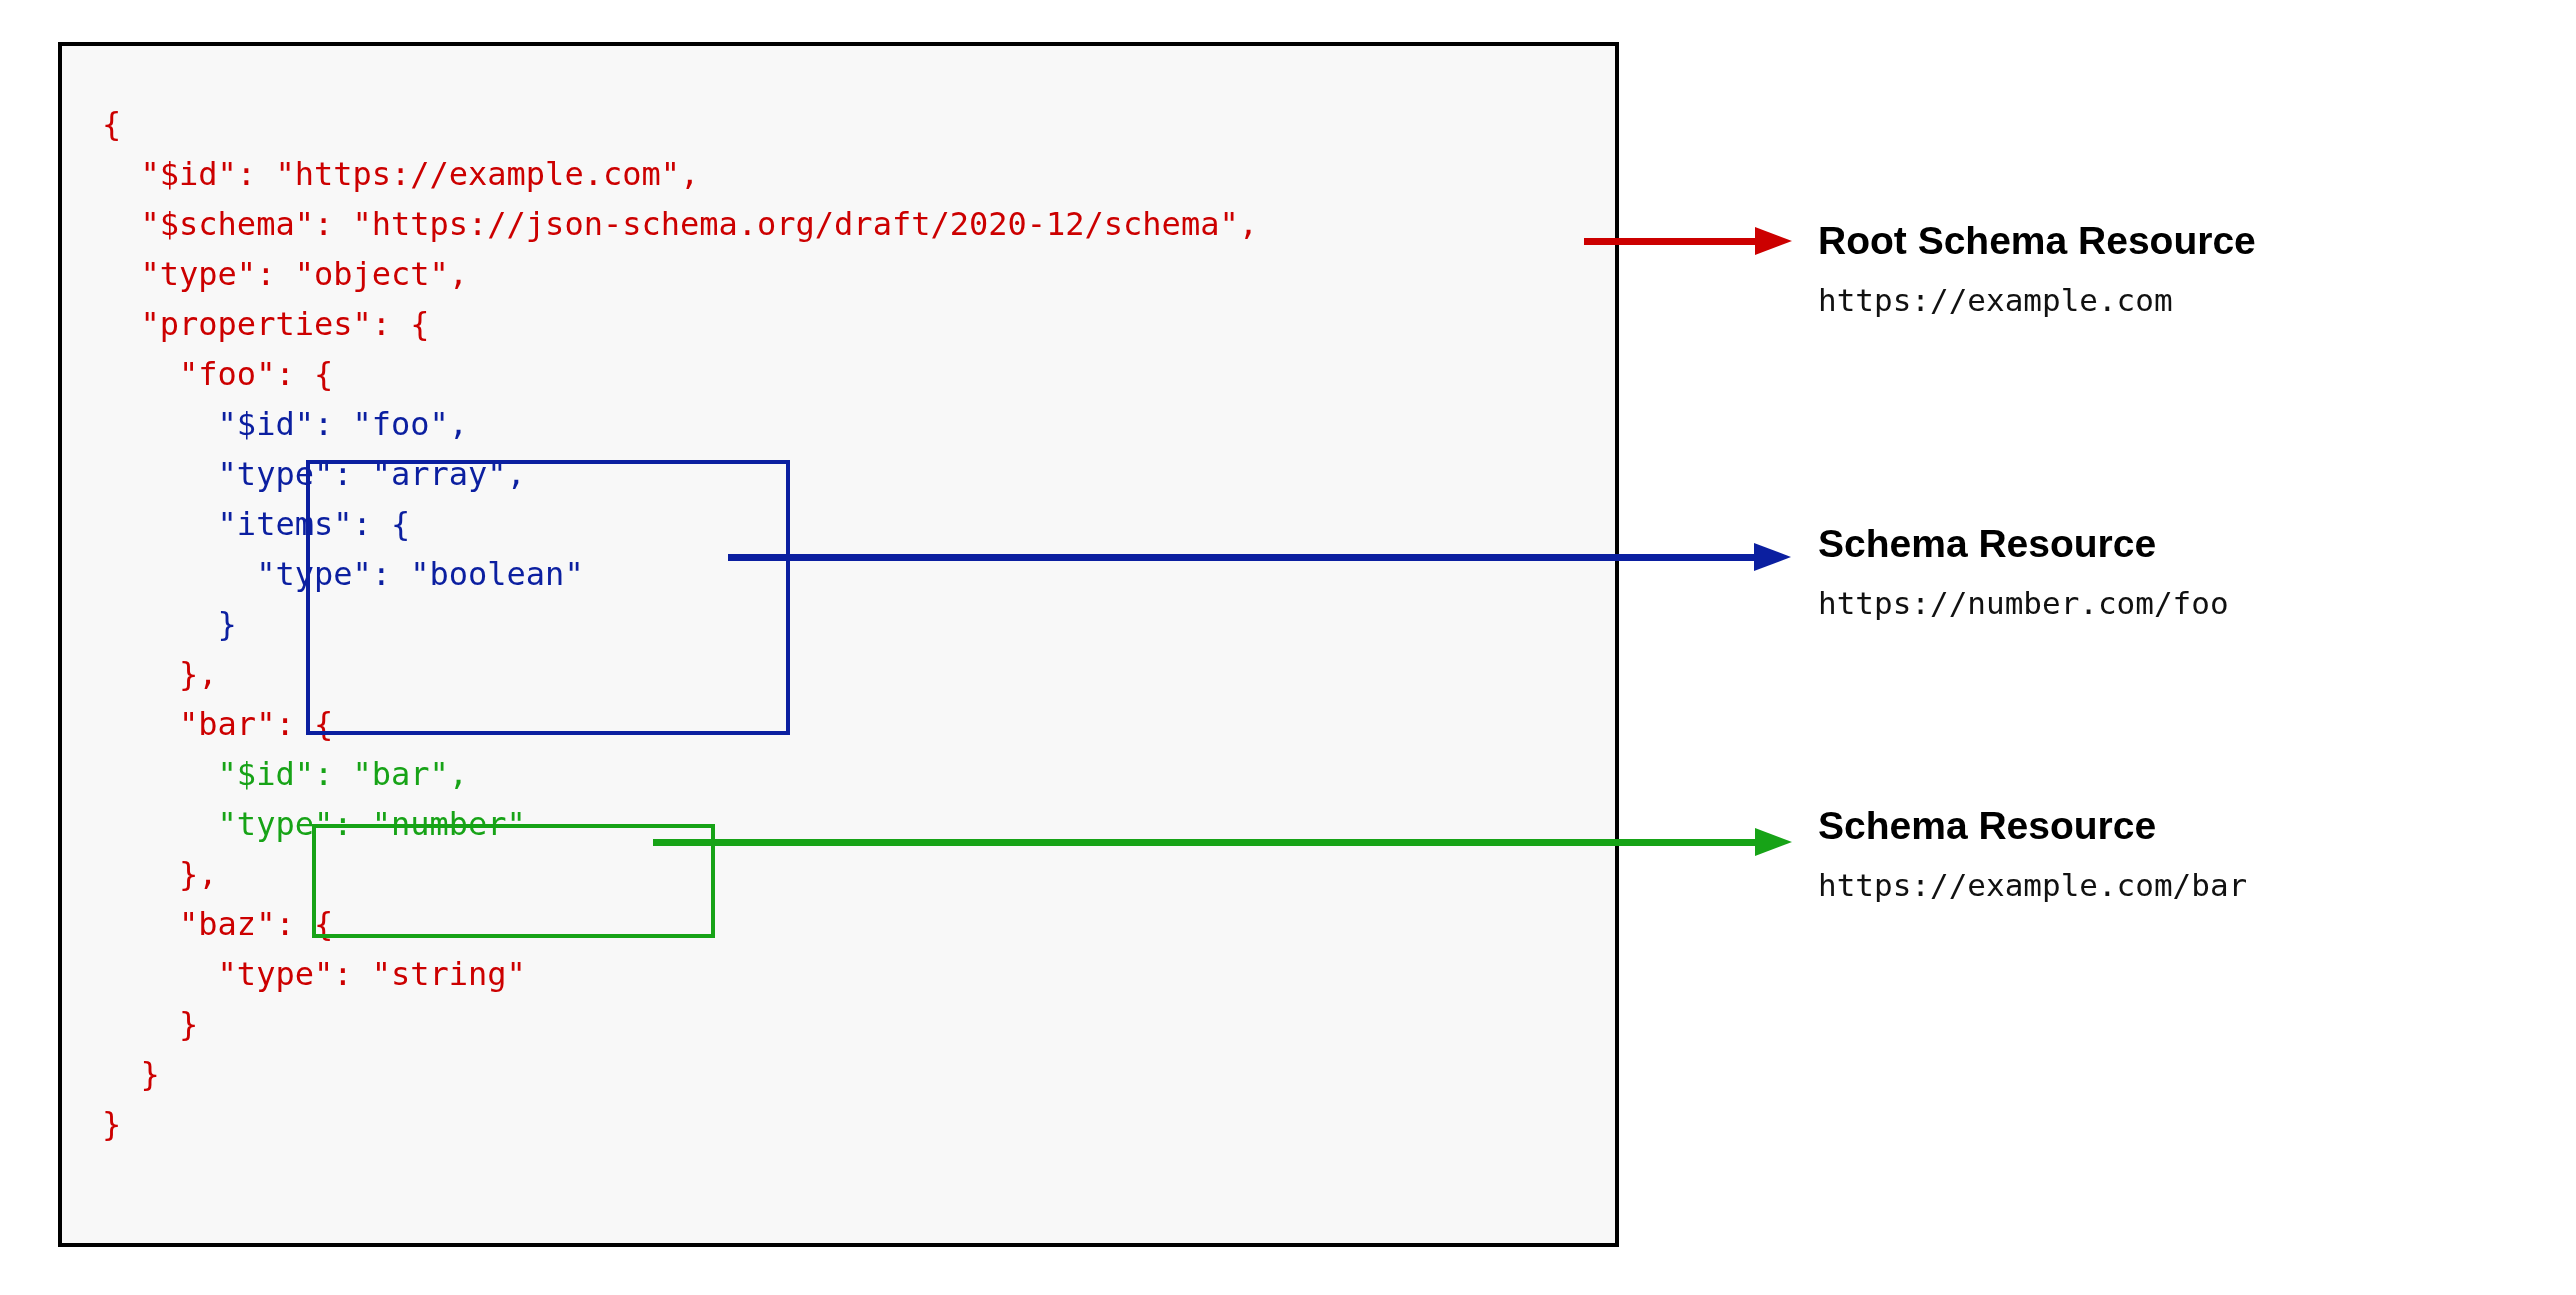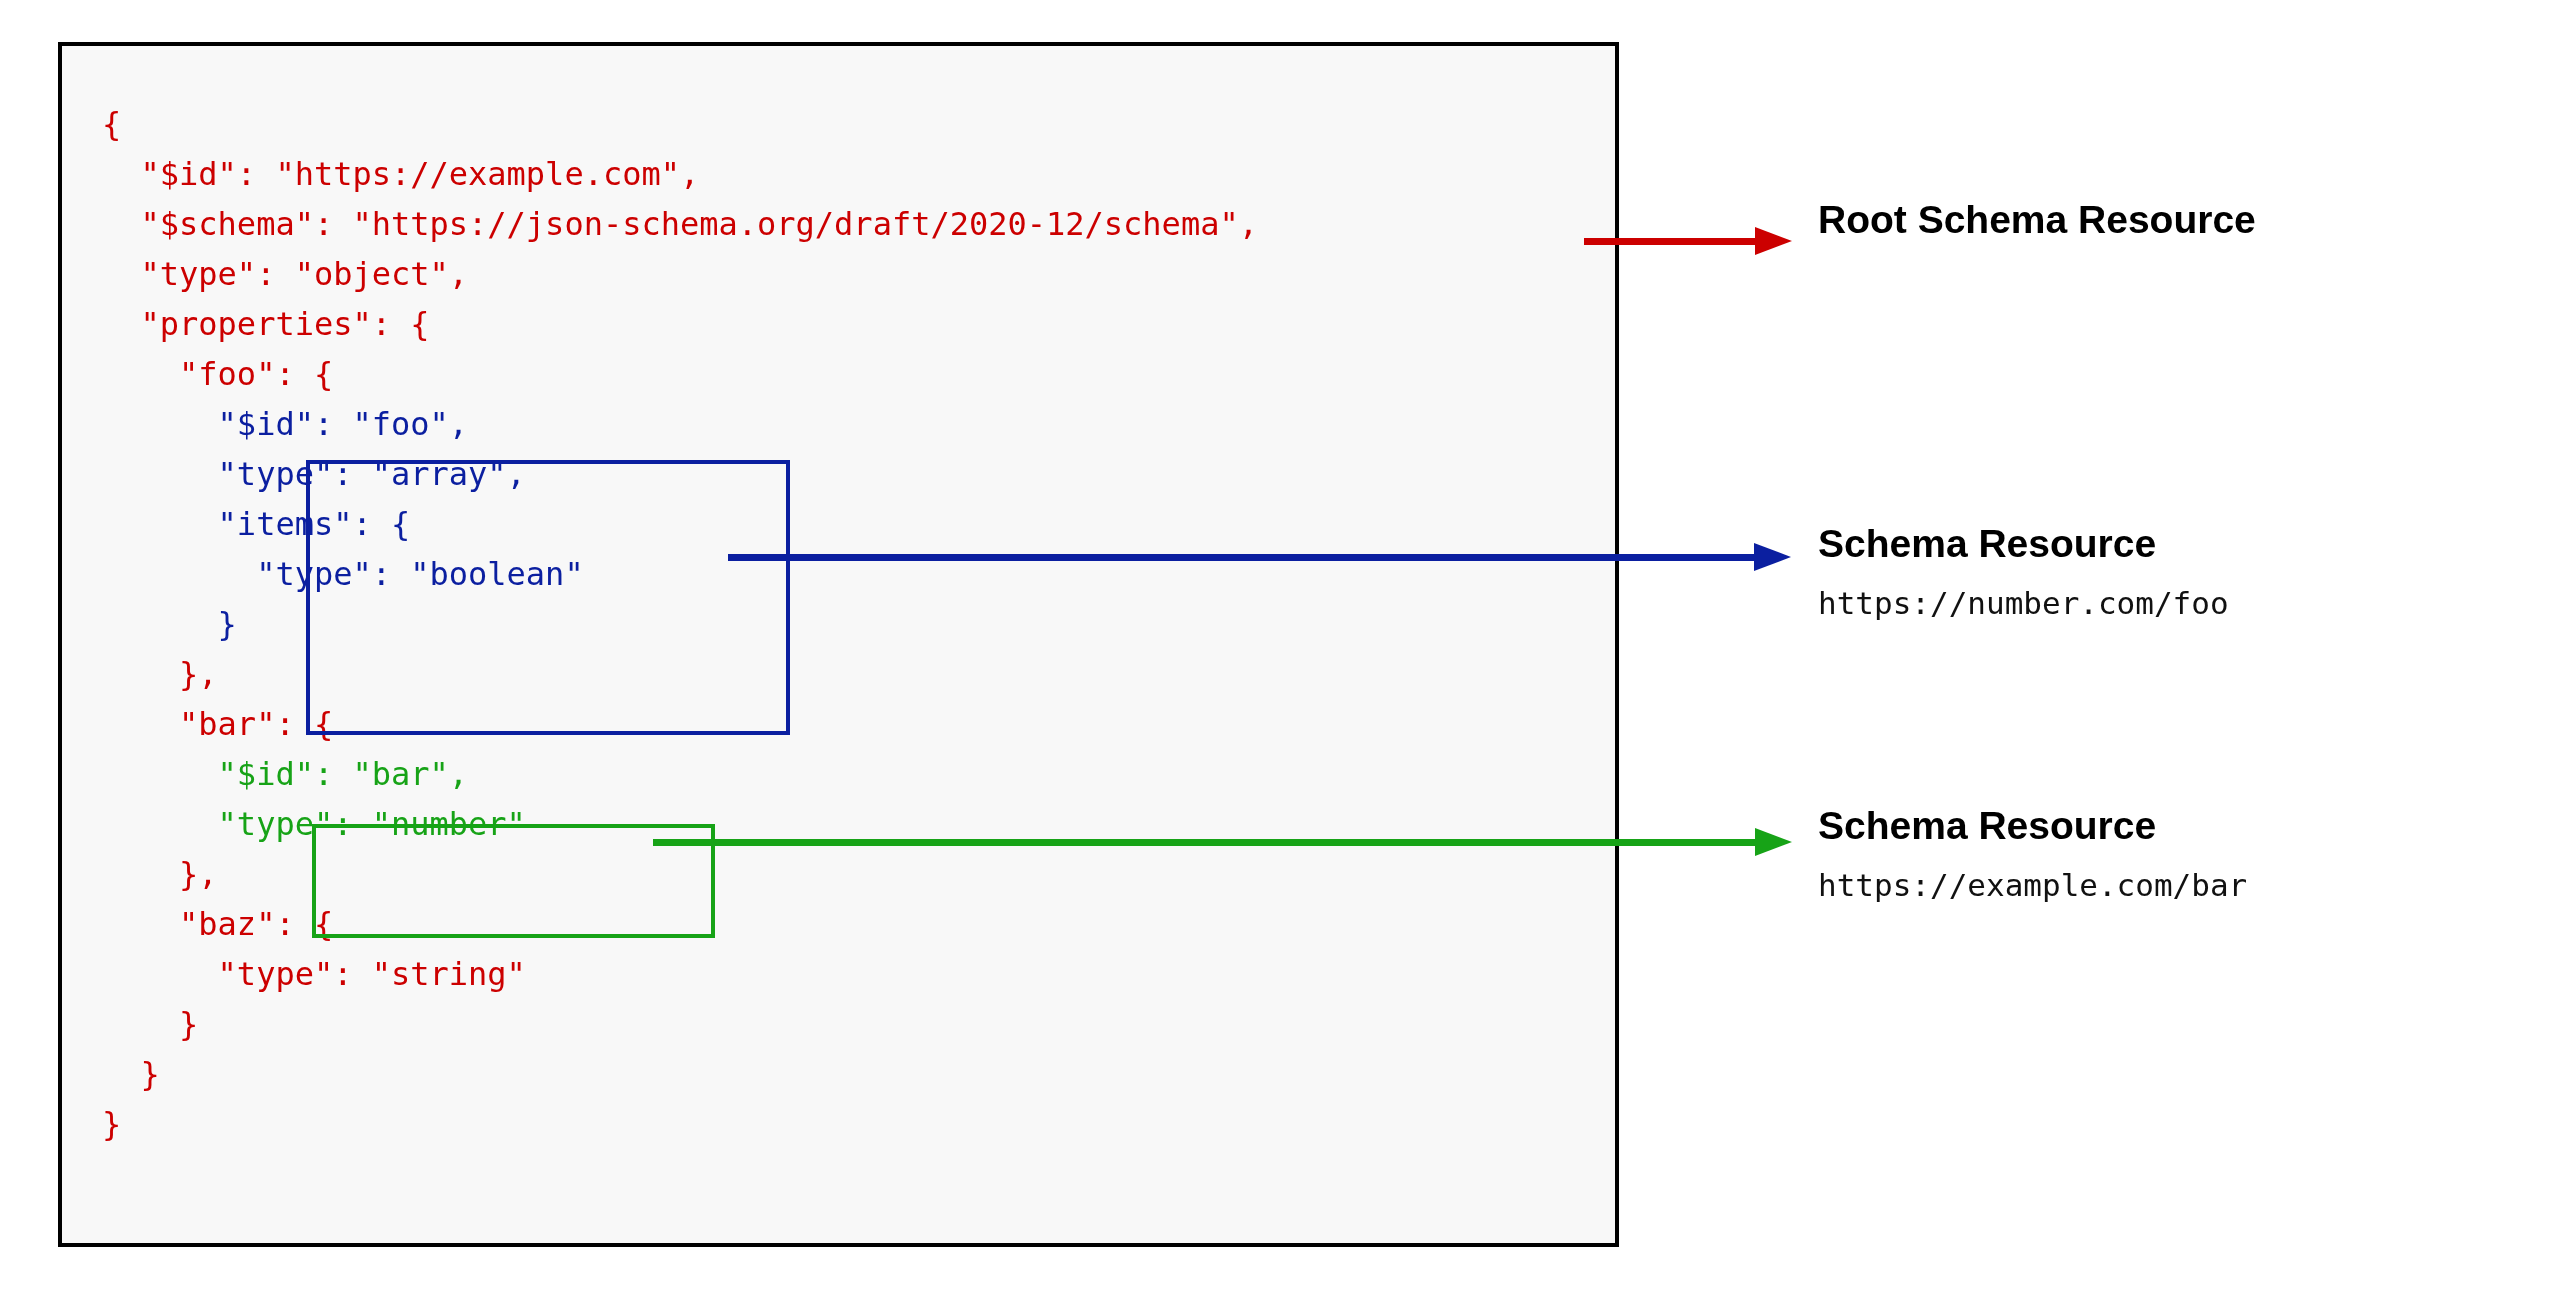--- a/index.html
+++ b/index.html
@@ -106,21 +106,21 @@
   #arrow-bar {
     left: 653px;
     top: 839px;
     width: 1139px;
   }
   #arrow-bar .arrow-line { width: 1103px; background: #17a317; }
   #arrow-bar .arrow-head { left: 1102px; border-left: 37px solid #17a317; }
 
   
   .label-group { position: absolute; left: 1818px; }
-  #label-root { top: 197px; }
+  #label-root { top: 218px; }
   #label-foo  { top: 521px; }
   #label-bar  { top: 803px; }
 
   .label-title {
     margin: 0;
     font-family: "Liberation Sans", sans-serif;
     font-weight: bold;
     font-size: 39px;
     line-height: 45px;
     color: #000000;
@@ -156,20 +156,21 @@
   <div class="arrow-head"></div>
 </div>
 
 <div class="arrow-wrap" id="arrow-bar">
   <div class="arrow-line"></div>
   <div class="arrow-head"></div>
 </div>
 
 <div class="label-group" id="label-root">
   <p class="label-title">Root Schema Resource</p>
+  <p class="label-uri">https://example.com</p>
 </div>
 
 <div class="label-group" id="label-foo">
   <p class="label-title">Schema Resource</p>
   <p class="label-uri">https://number.com/foo</p>
 </div>
 
 <div class="label-group" id="label-bar">
   <p class="label-title">Schema Resource</p>
   <p class="label-uri">https://example.com/bar</p>

